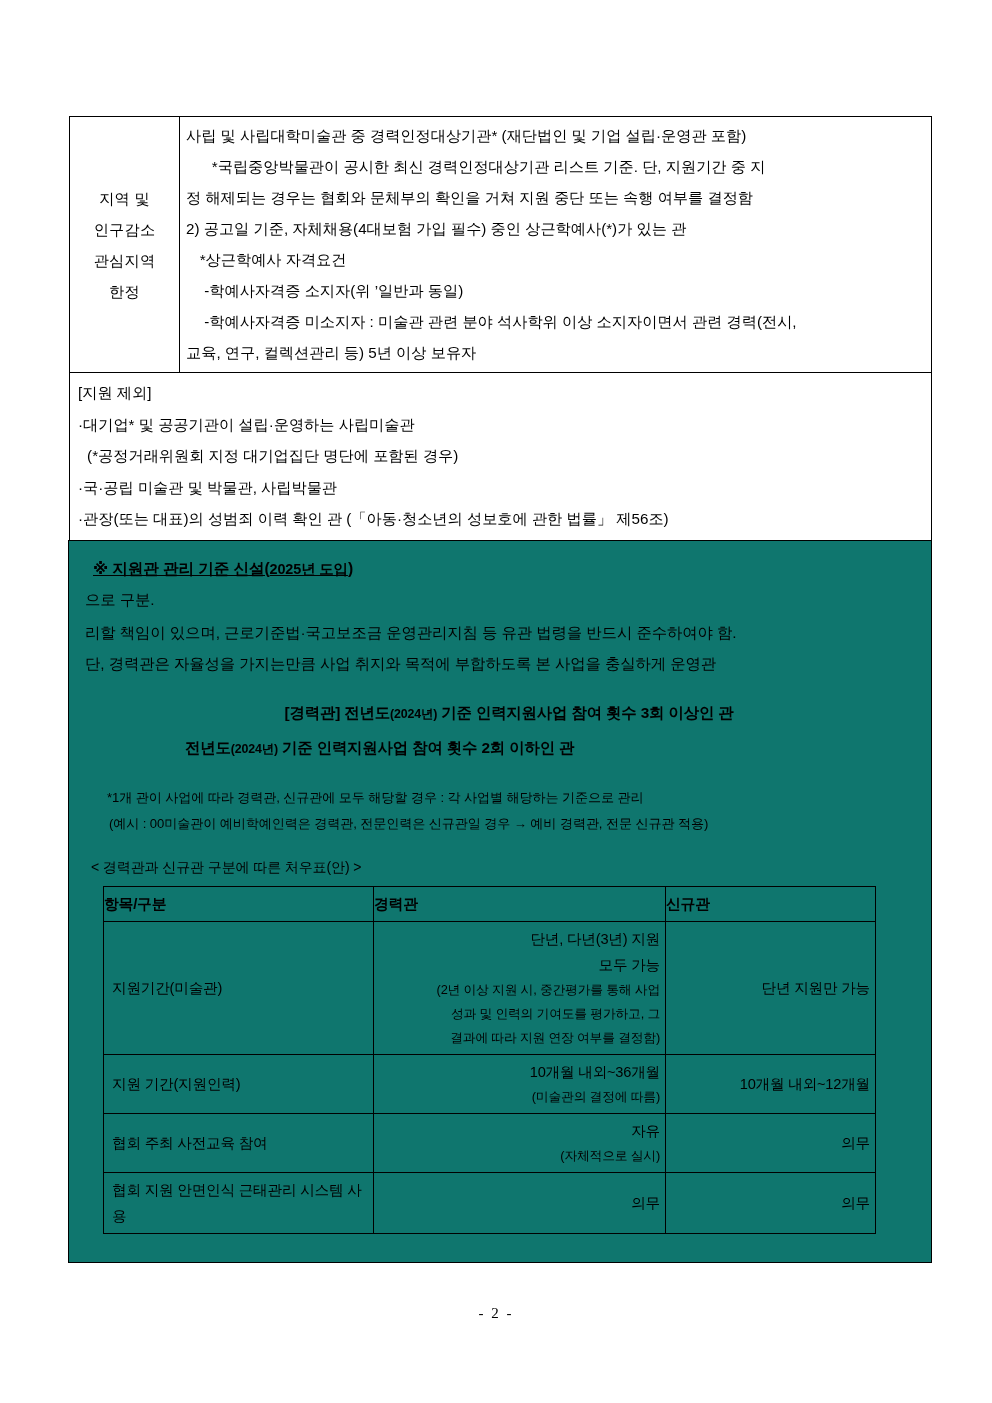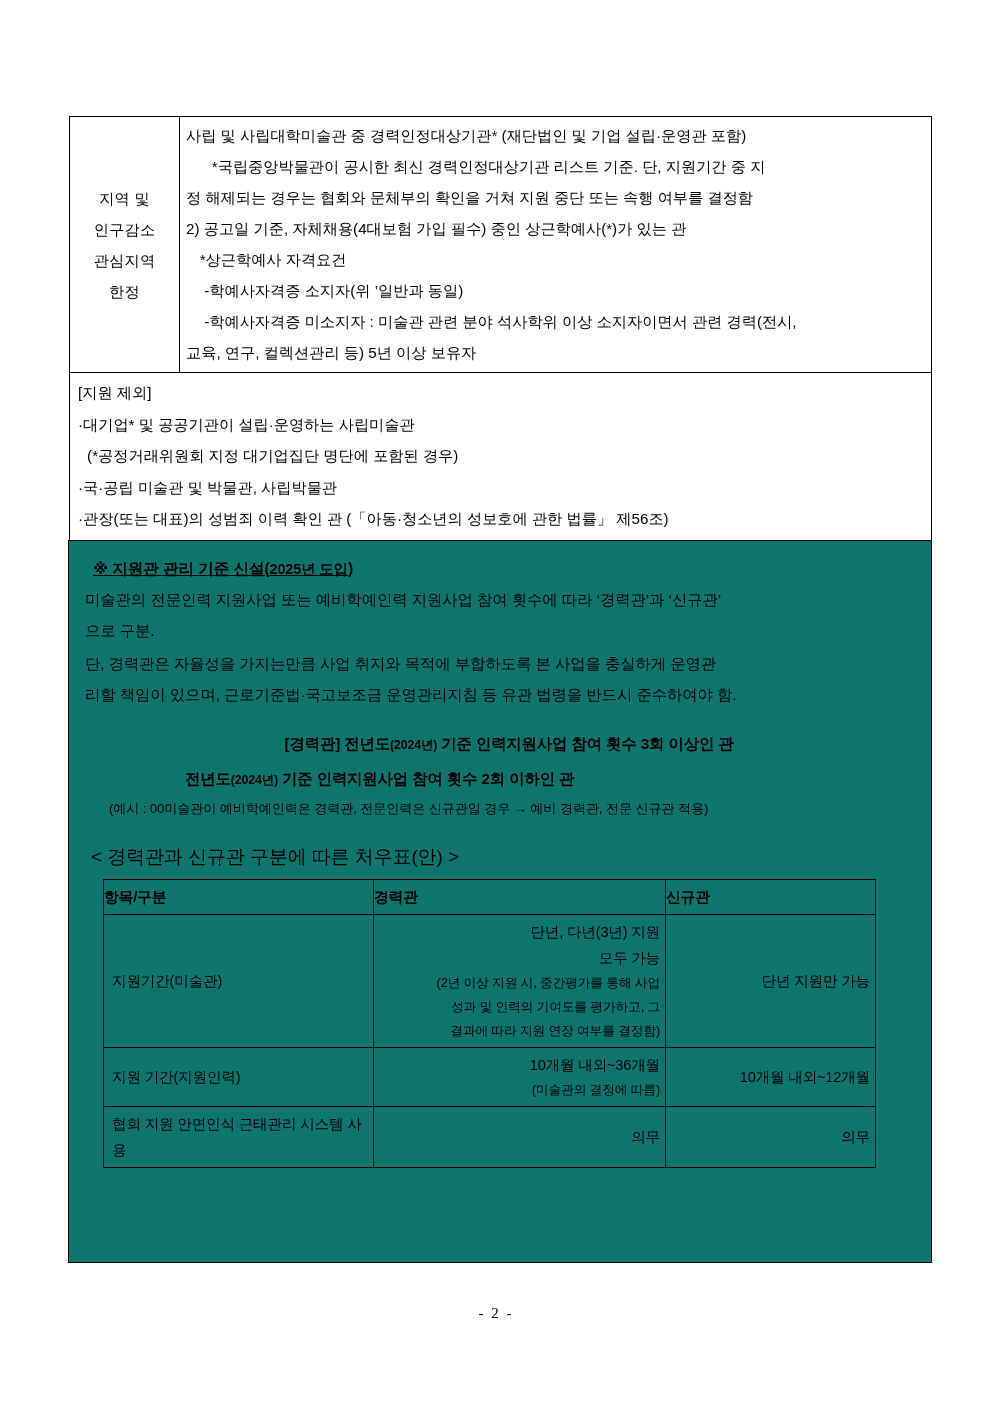--- a/index.html
+++ b/index.html
@@ -136,21 +136,21 @@
   .note {
     font-size: 13.1px;
     line-height: 26px;
     margin: 0;
     white-space: nowrap;
     letter-spacing: -0.1px;
   }
   .note-1 { margin-top: 20px; padding-left: 22px; }
   .note-2 { margin-top: 0; padding-left: 24px; }
   .tbl-caption {
-    font-size: 19px;
+    font-size: 14px;
     margin-top: 22px;
     padding-left: 6px;
     white-space: nowrap;
     letter-spacing: -0.1px;
   }
 
   
   .tbl2-wrap {
     margin-top: 9px;
     margin-left: 18px;
@@ -239,34 +239,34 @@
     </tbody>
       </table>
   </div>
 
   <div class="box2">
     <div class="box2-inner">
 
       <div class="sec-title"><span>※ 지원관 관리 기준 신설(</span><span class="yr">2025년 도입</span><span>)</span></div>
 
       <p class="para">
-        <span class="pline">미술관의 전문인력 지원사업 또는 예비학예인력 지원사업 참여 횟수에 따라 ‘경력관’과 ‘신규관’</span>
         <span class="pline">으로 구분.</span>
       </p>
 
       <p class="para">
+        <span class="pline">리할 책임이 있으며, 근로기준법·국고보조금 운영관리지침 등 유관 법령을 반드시 준수하여야 함.</span>
         <span class="pline">단, 경력관은 자율성을 가지는만큼 사업 취지와 목적에 부합하도록 본 사업을 충실하게 운영관</span>
-        <span class="pline">리할 책임이 있으며, 근로기준법·국고보조금 운영관리지침 등 유관 법령을 반드시 준수하여야 함.</span>
       </p>
 
       <p class="crit crit-1"><span>[경력관] 전년도</span><span class="small">(2024년)</span><span> 기준 인력지원사업 참여 횟수 3회 이상인 관</span></p>
 
 
       <p class="crit crit-3"><span>전년도</span><span class="small">(2024년)</span><span> 기준 인력지원사업 참여 횟수 2회 이하인 관</span></p>
 
+      <p class="note note-1">*1개 관이 사업에 따라 경력관, 신규관에 모두 해당할 경우 : 각 사업별 해당하는 기준으로 관리</p>
       <p class="note note-2">(예시 : 00미술관이 예비학예인력은 경력관, 전문인력은 신규관일 경우 → 예비 경력관, 전문 신규관 적용)</p>
 
       <div class="tbl-caption">&lt; 경력관과 신규관 구분에 따른 처우표(안) &gt;</div>
 
       
       <div class="tbl2-wrap">
         <table class="tbl2">
           <colgroup>
             <col class="c1">
               <col class="c2">
@@ -297,20 +297,30 @@
             <td class="rowhead">지원 기간(지원인력)</td>
             <td class="ctr">
               <span class="l">10개월 내외~36개월</span>
               <span class="l sm">(미술관의 결정에 따름)</span>
             </td>
             <td class="ctr">
               <span class="l">10개월 내외~12개월</span>
             </td>
           </tr>
 
+          <tr>
+            <td class="rowhead">협회 주최 사전교육 참여</td>
+            <td class="ctr">
+              <span class="l">자유</span>
+              <span class="l sm">(자체적으로 실시)</span>
+            </td>
+            <td class="ctr">
+              <span class="l">의무</span>
+            </td>
+          </tr>
 
           <tr>
             <td class="rowhead">
               <span class="spread">협회 지원 안면인식 근태관리 시스템 사용</span>
             </td>
             <td class="ctr">
               <span class="l">의무</span>
             </td>
             <td class="ctr">
               <span class="l">의무</span>

